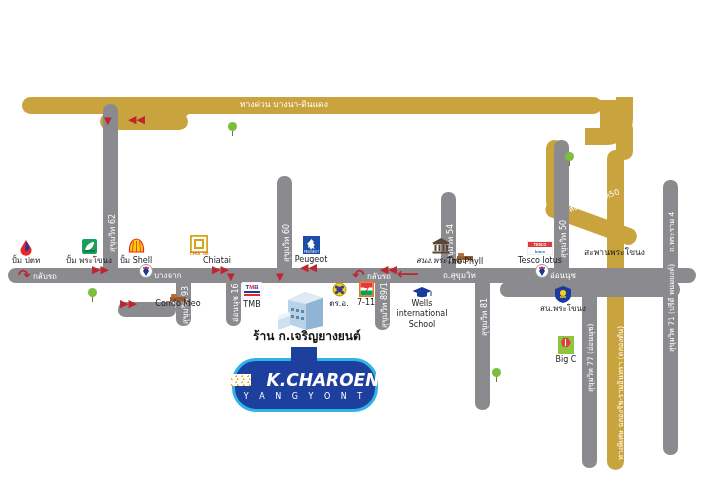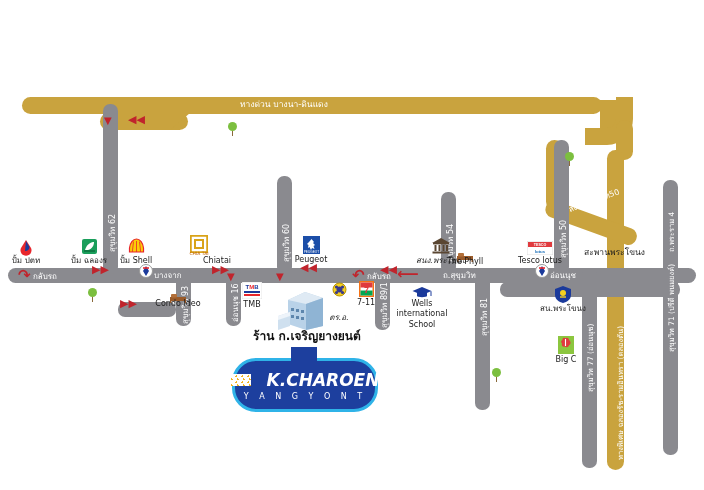--- a/index.html
+++ b/index.html
@@ -157,21 +157,21 @@
   </div>
   <div class="lbl center" style="left:26px;top:256px;">ปั้ม ปตท</div>
 
   <div class="icon" style="left:82px;top:239px;">
     <svg width="15" height="15" viewBox="0 0 15 15">
         <rect width="15" height="15" rx="2" fill="#1a9e5b"></rect>
         <path d="M3 11 C5 4 10 3 12 3 C12 8 8 12 3 11 Z" fill="#fff"></path>
         <rect x="2" y="11" width="11" height="2" fill="#0e7a44"></rect>
       </svg>
   </div>
-  <div class="lbl center" style="left:89px;top:256px;">ปั้ม ฉลองร</div>
+  <div class="lbl center" style="left:89px;top:256px;">ปั้ม พระโขนง</div>
 
   <div class="icon" style="left:128px;top:238px;">
     <svg width="17" height="16" viewBox="0 0 17 16">
         <path d="M8.5 1 C12 1 15 5 15.5 10 L15.5 14 L1.5 14 L1.5 10 C2 5 5 1 8.5 1 Z" fill="#fbce07" stroke="#e8262c" stroke-width="1.2"></path>
         <path d="M8.5 3 L8.5 14 M5.5 3.6 L4.3 14 M11.5 3.6 L12.7 14" stroke="#e8262c" stroke-width=".8" fill="none"></path>
       </svg>
   </div>
   <div class="lbl center" style="left:136px;top:256px;">ปั้ม Shell</div>
 
   <div class="icon" style="left:190px;top:235px;">
@@ -241,21 +241,21 @@
   <div class="icon" style="left:332px;top:282px;">
     <svg width="15" height="15" viewBox="0 0 15 15">
         <circle cx="7.5" cy="7.5" r="6.5" fill="#f5d020" stroke="#b89200"></circle>
         <circle cx="7.5" cy="7.5" r="3" fill="#3a3a8a"></circle>
         <circle cx="4.5" cy="5" r="1.6" fill="#3a3a8a"></circle>
         <circle cx="10.5" cy="5" r="1.6" fill="#3a3a8a"></circle>
         <circle cx="4.5" cy="10.5" r="1.6" fill="#3a3a8a"></circle>
         <circle cx="10.5" cy="10.5" r="1.6" fill="#3a3a8a"></circle>
       </svg>
   </div>
-  <div class="lbl center" style="left:339px;top:313px;font-style:italic;">ตร.อ.</div>
+  <div class="lbl center" style="left:339px;top:299px;">ตร.อ.</div>
 
   <div class="icon" style="left:359px;top:281px;">
     <svg width="15" height="16" viewBox="0 0 15 16">
         <rect width="15" height="16" fill="#f47216"></rect>
         <rect x="1.5" y="1.5" width="12" height="13" fill="#fff"></rect>
         <rect x="1.5" y="1.5" width="12" height="5" fill="#e03a3e"></rect>
         <rect x="1.5" y="9.5" width="12" height="5" fill="#00a651"></rect>
         <text x="7.5" y="11.5" font-size="9" font-weight="bold" text-anchor="middle" fill="#e03a3e" font-family="sans-serif">7</text>
       </svg>
   </div>

